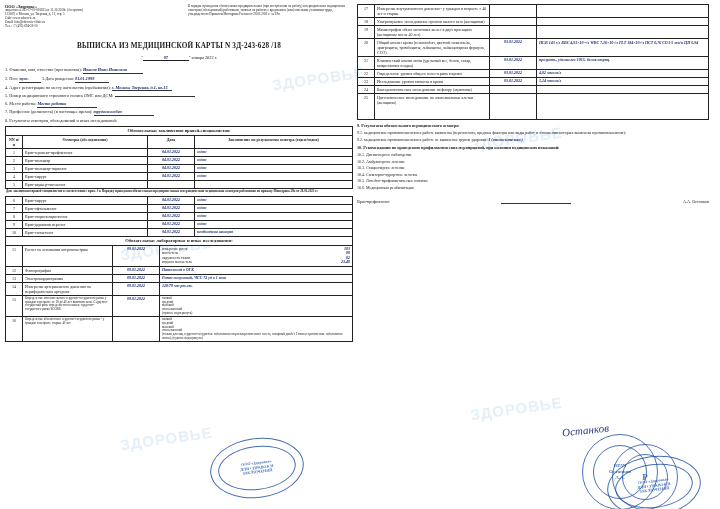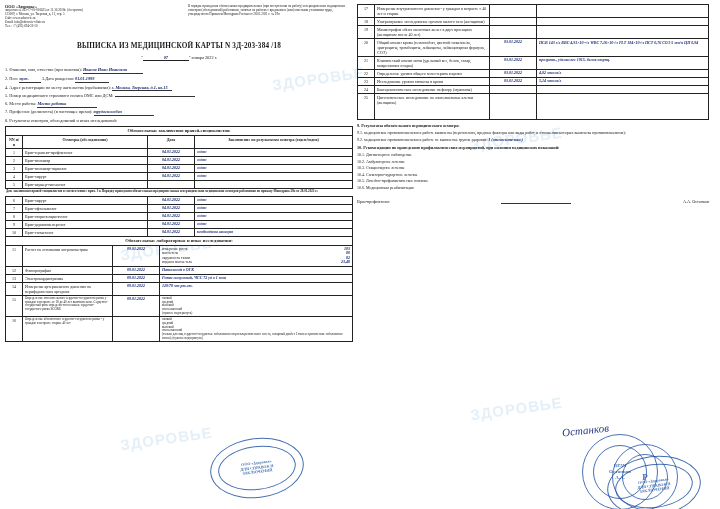--- a/index.html
+++ b/index.html
@@ -132,21 +132,21 @@
         <div class="lic">лицензия № ЛО-77-01-016625 от 11.10.2018г. (бессрочно)</div>
         <div class="lic">125009, г. Москва, ул. Тверская, д. 12, стр. 5</div>
         <div class="lic">Сайт: www.zdorovie.ru</div>
         <div class="lic">Email: info@zdorovie-clinic.ru</div>
         <div class="lic">Тел.: +7 (495) 694-32-10</div>
       </div>
       <div class="hdr-right">В порядке проведения обязательных предварительных (при поступлении на работу) и периодических медицинских осмотров (обследований) работников, занятых на работах с вредными и (или) опасными условиями труда, утвержденного Приказом Минздрава России от 28.01.2021 г. № 29н</div>
     </div>
 
     <div class="title">
-      <span>ВЫПИСКА ИЗ МЕДИЦИНСКОЙ КАРТЫ N 3Д-203-384</span>
+      <span>ВЫПИСКА ИЗ МЕДИЦИНСКОЙ КАРТЫ N 3Д-243-628</span>
       <span>/18</span>
     </div>
 
     <div class="dateline">
       <span>"</span><span class="u fill">07</span><span>" января 2022 г.</span>
     </div>
 
     <div class="numblk">
       <div class="row">
         <span>1.</span>

